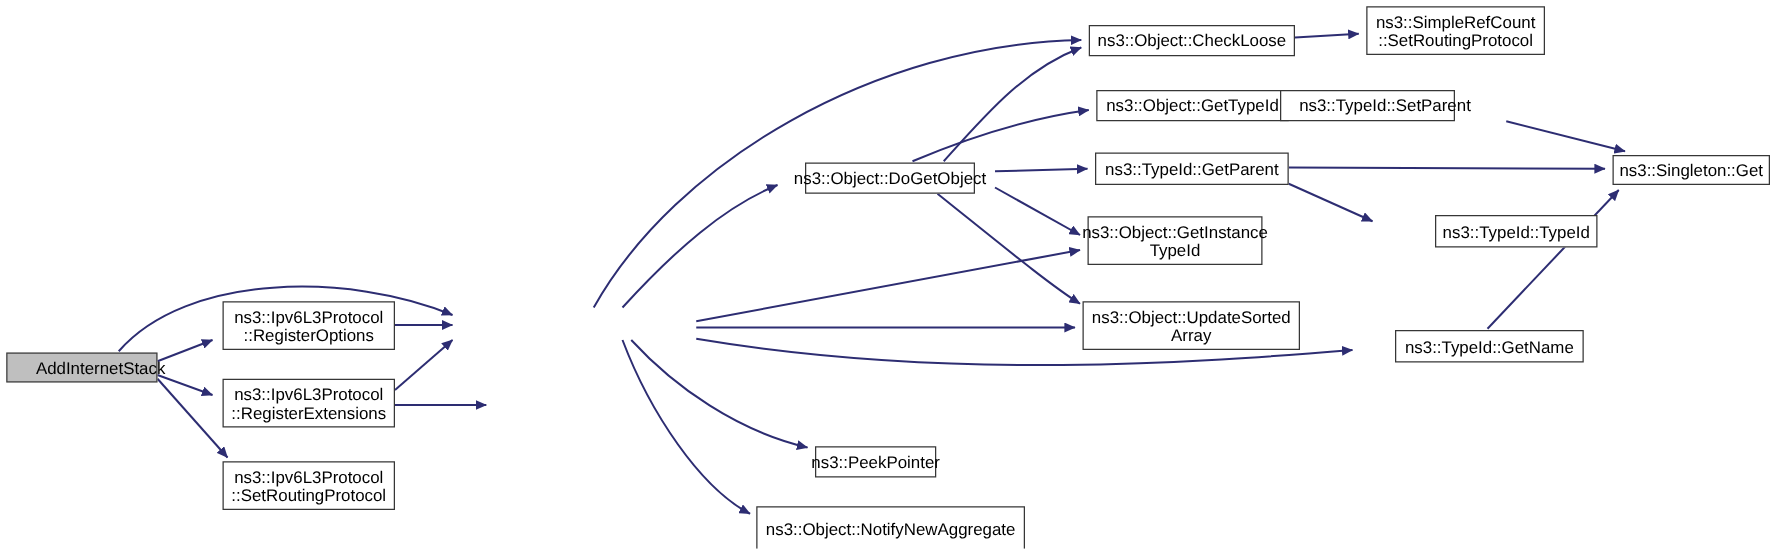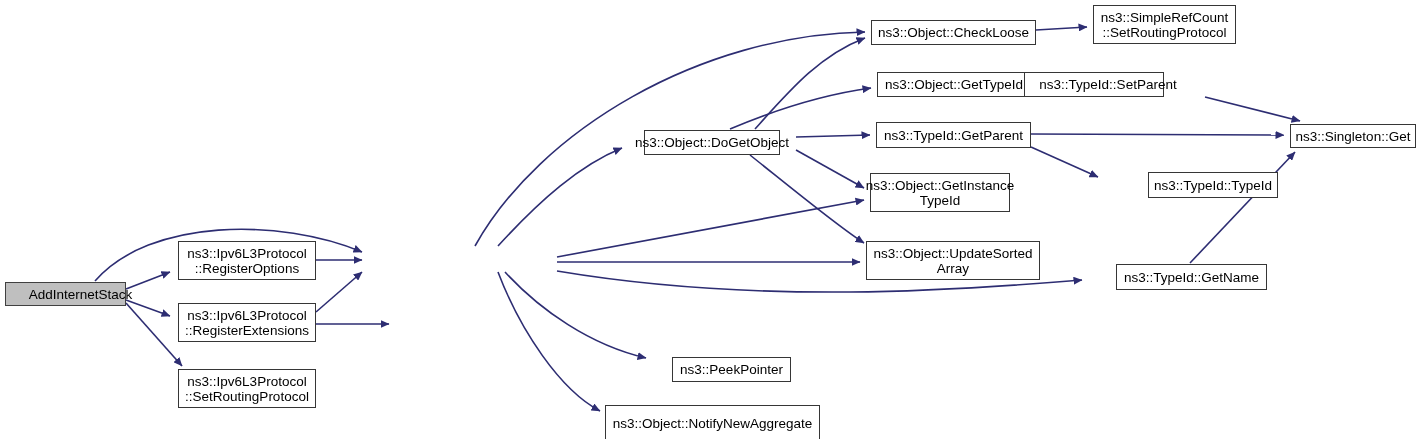--- a/index.html
+++ b/index.html
@@ -64,21 +64,21 @@
   <div class="node" style="left:178px;top:303px;width:138px;height:39px;">ns3::Ipv6L3Protocol
 ::RegisterExtensions</div>
 
   <div class="node" style="left:178px;top:369px;width:138px;height:39px;">ns3::Ipv6L3Protocol
 ::SetRoutingProtocol</div>
 
 
 
   <div class="node" style="left:644px;top:130px;width:136px;height:25px;">ns3::Object::DoGetObject</div>
 
-  <div class="node" style="left:672px;top:357px;width:119px;height:25px;">ns3::PeekPointer</div>
+  <div class="node" style="left:652px;top:357px;width:97px;height:25px;">ns3::PeekPointer</div>
 
   <div class="node" style="left:605px;top:405px;width:215px;height:37px;">ns3::Object::NotifyNewAggregate</div>
 
   <div class="node" style="left:871px;top:20px;width:165px;height:25px;">ns3::Object::CheckLoose</div>
 
   <div class="node" style="left:877px;top:72px;width:154px;height:25px;">ns3::Object::GetTypeId</div>
 
   <div class="node" style="left:876px;top:122px;width:155px;height:26px;">ns3::TypeId::GetParent</div>
 
   <div class="node" style="left:870px;top:173px;width:140px;height:39px;">ns3::Object::GetInstance

